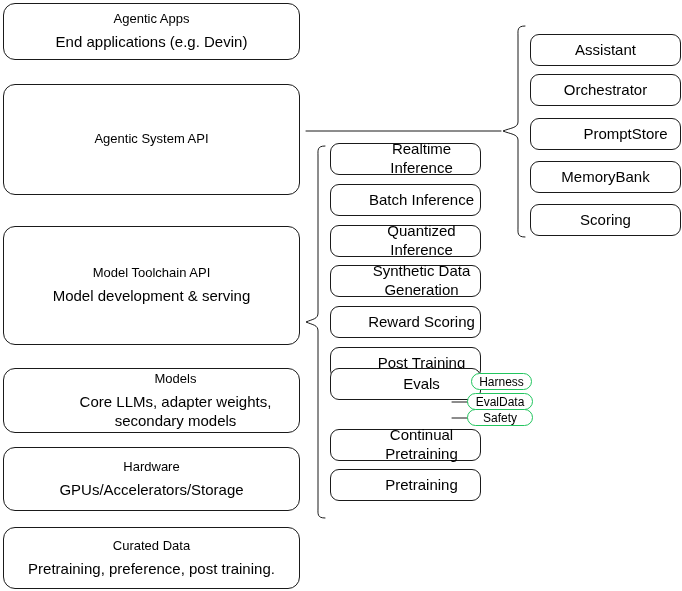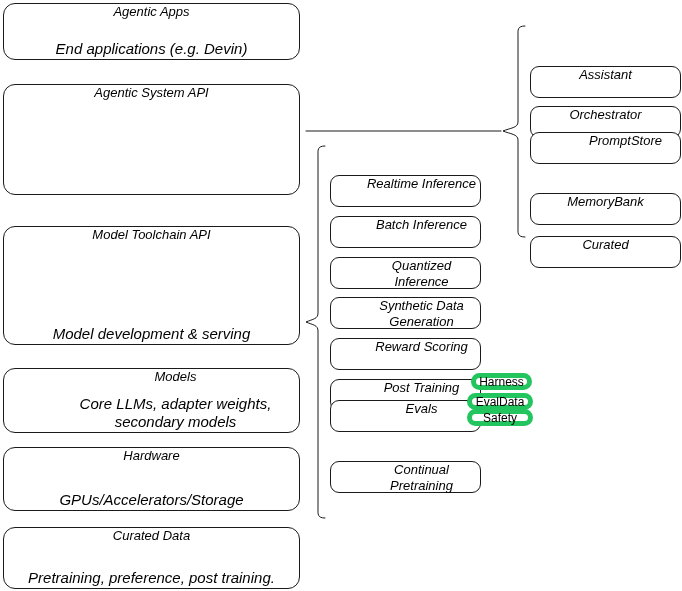--- a/index.html
+++ b/index.html
@@ -23,24 +23,23 @@
 
   
   .box {
     position: absolute;
     box-sizing: border-box;
     background: #ffffff;
     border: 1px solid #1a1a1a;
     display: flex;
     flex-direction: column;
     align-items: center;
-    justify-content: space-between;
+    justify-content: center;
     text-align: center;
     line-height: 1.25;
-    font-style: italic;
   }
 
   
   .layer {
     left: 3px;
     width: 297px;
     border-radius: 12px;
   }
   .layer .title {
     font-size: 13px;
@@ -50,39 +49,38 @@
   .layer .sub {
     font-size: 15px;
     color: #000;
     margin-top: 6px;
   }
 
   
   .chip {
     border-radius: 9px;
     height: 32px;
-    font-size: 13px;
-    margin-top: 32px;
+    font-size: 15px;
   }
   .chip-mid {
     left: 330px;
     width: 151px;
     padding-left: 32px;
   }
   .chip-right {
     left: 530px;
     width: 151px;
   }
 
   
   .pill {
     position: absolute;
     box-sizing: border-box;
     background: #ffffff;
-    border: 5px solid #22c55e;
+    border: 1px solid #22c55e;
     border-radius: 999px;
     height: 17px;
     display: flex;
     align-items: center;
     justify-content: center;
     font-size: 12px;
     line-height: 1;
     z-index: 5;
   }
 
@@ -181,40 +179,43 @@
   </div>
   <div class="box chip chip-mid" style="top:347px;">
     <span>Post Training</span>
   </div>
   <div class="box chip chip-mid" style="top:368px;">
     <span>Evals</span>
   </div>
   <div class="box chip chip-mid" style="top:429px;">
     <span>Continual Pretraining</span>
   </div>
+  <div class="box chip chip-mid" style="top:469px;">
+    <span>Pretraining</span>
+  </div>
 
   <div class="pill" style="left:471px;top:373px;width:61px;">
     <span>Harness</span>
   </div>
   <div class="pill" style="left:467px;top:393px;width:66px;">
     <span>EvalData</span>
   </div>
   <div class="pill" style="left:467px;top:409px;width:66px;">
     <span>Safety</span>
   </div>
 
   <div class="box chip chip-right" style="top:34px;">
     <span>Assistant</span>
   </div>
   <div class="box chip chip-right" style="top:74px;">
     <span>Orchestrator</span>
   </div>
-  <div class="box chip chip-right" style="top:100px;padding-left:40px;">
+  <div class="box chip chip-right" style="top:118px;padding-left:40px;">
     <span>PromptStore</span>
   </div>
   <div class="box chip chip-right" style="top:161px;">
     <span>MemoryBank</span>
   </div>
   <div class="box chip chip-right" style="top:204px;">
-    <span>Curated</span>
+    <span>Scoring</span>
   </div>
 
 </div>
 
 </body></html>

